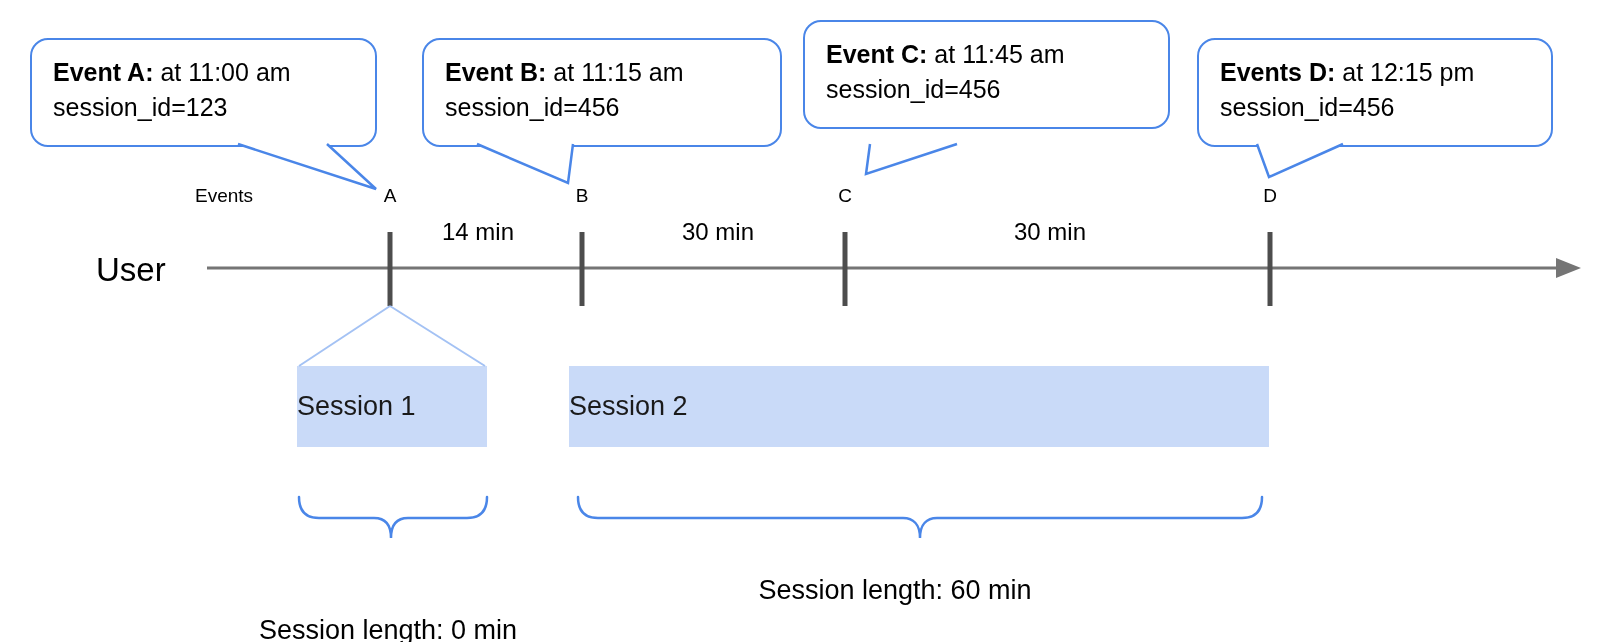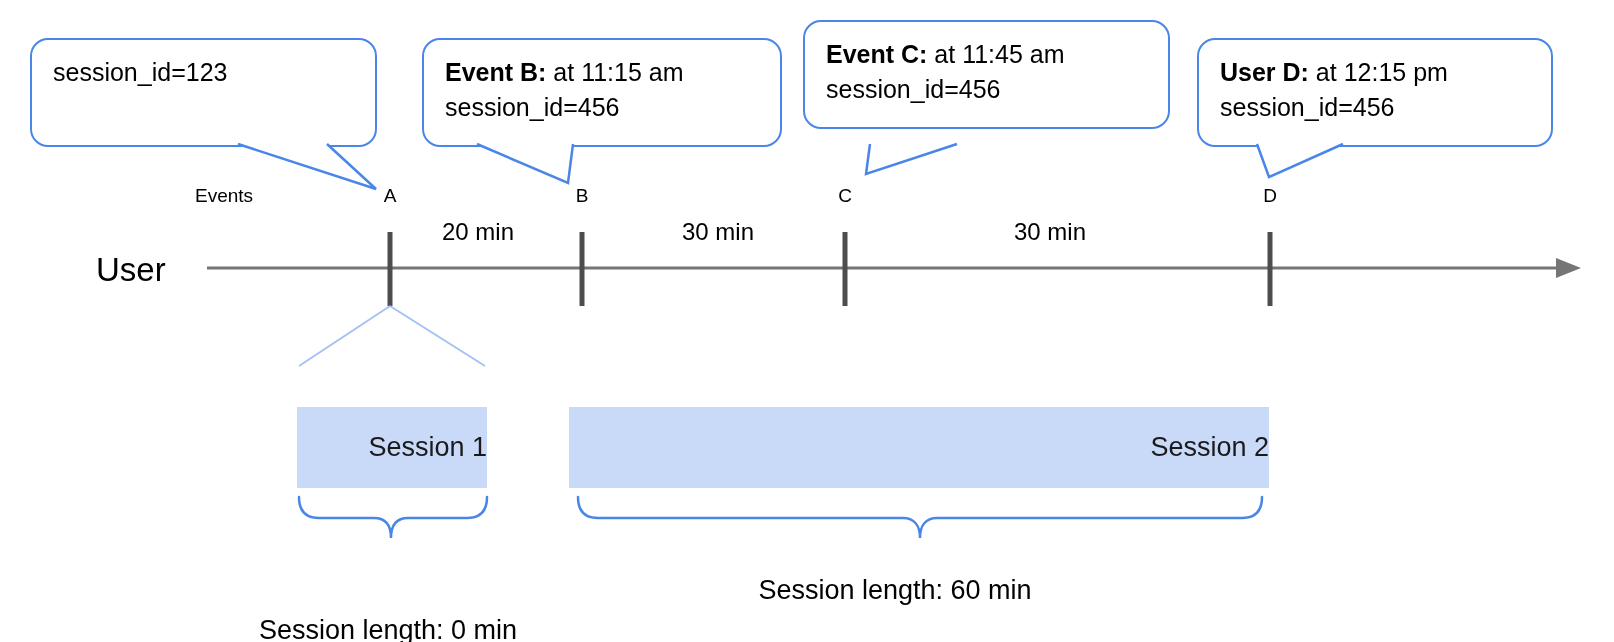--- a/index.html
+++ b/index.html
@@ -30,65 +30,66 @@
 
   .overlay{position:absolute;left:0;top:0;pointer-events:none;}
 
   .axis-label{position:absolute;transform:translateX(-50%);font-size:19px;white-space:nowrap;}
   .user-label{position:absolute;font-size:33px;white-space:nowrap;}
   .interval-label{position:absolute;transform:translate(-50%,-50%);font-size:24px;white-space:nowrap;}
 
   .session-box{
     position:absolute;
     background:var(--session-fill);
-    display:flex;align-items:center;justify-content:flex-end;
-    font-size:27px;color:#1a1a1a;margin-top:41px;
+    display:flex;align-items:center;justify-content:flex-start;
+    font-size:27px;color:#1a1a1a;
   }
   .length-label{position:absolute;transform:translateX(-50%);font-size:27px;white-space:nowrap;}
 
   .tail{fill:#ffffff;stroke:var(--bubble-border);stroke-width:2.5;stroke-linejoin:miter;}
   .timeline-line{stroke:var(--timeline);stroke-width:3;}
   .arrowhead{fill:var(--timeline);}
   .tick{stroke:var(--tick);stroke-width:5;}
   .funnel{stroke:var(--funnel-line);stroke-width:2;fill:none;}
   .brace{stroke:var(--brace);stroke-width:2.5;fill:none;stroke-linecap:round;}
 </style>
 </head>
 <body>
 
 <div class="canvas">
 
   <div class="bubble" style="left:30px;top:38px;width:347px;height:109px;">
+    <div><b>Event A:</b><span> at 11:00 am</span></div>
     <div>session_id=123</div>
   </div>
 
   <div class="bubble" style="left:422px;top:38px;width:360px;height:109px;">
     <div><b>Event B:</b><span> at 11:15 am</span></div>
     <div>session_id=456</div>
   </div>
 
   <div class="bubble" style="left:803px;top:20px;width:367px;height:109px;">
     <div><b>Event C:</b><span> at 11:45 am</span></div>
     <div>session_id=456</div>
   </div>
 
   <div class="bubble" style="left:1197px;top:38px;width:356px;height:109px;">
-    <div><b>User D:</b><span> at 12:15 pm</span></div>
+    <div><b>Events D:</b><span> at 12:15 pm</span></div>
     <div>session_id=456</div>
   </div>
 
   <div class="axis-label" style="left:224px;top:185px;">Events</div>
   <div class="axis-label" style="left:390px;top:185px;">A</div>
   <div class="axis-label" style="left:582px;top:185px;">B</div>
   <div class="axis-label" style="left:845px;top:185px;">C</div>
   <div class="axis-label" style="left:1270px;top:185px;">D</div>
 
   <div class="user-label" style="left:96px;top:251px;">User</div>
 
-  <div class="interval-label" style="left:478px;top:232px;">20 min</div>
+  <div class="interval-label" style="left:478px;top:232px;">14 min</div>
   <div class="interval-label" style="left:718px;top:232px;">30 min</div>
   <div class="interval-label" style="left:1050px;top:232px;">30 min</div>
 
   <div class="session-box" style="left:297px;top:366px;width:190px;height:81px;">
     <span>Session 1</span>
   </div>
   <div class="session-box" style="left:569px;top:366px;width:700px;height:81px;">
     <span>Session 2</span>
   </div>
 

